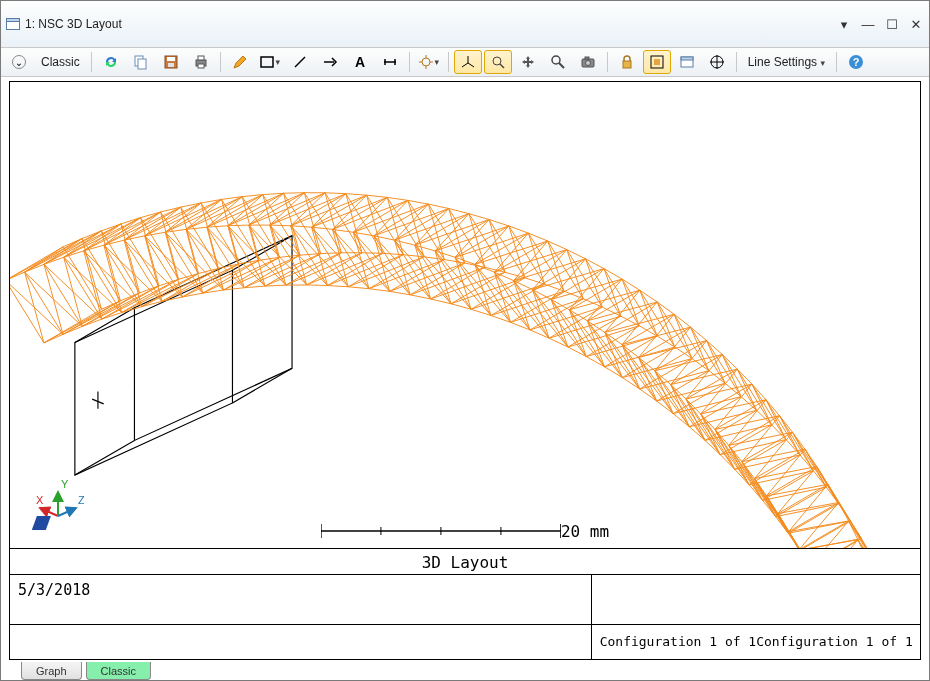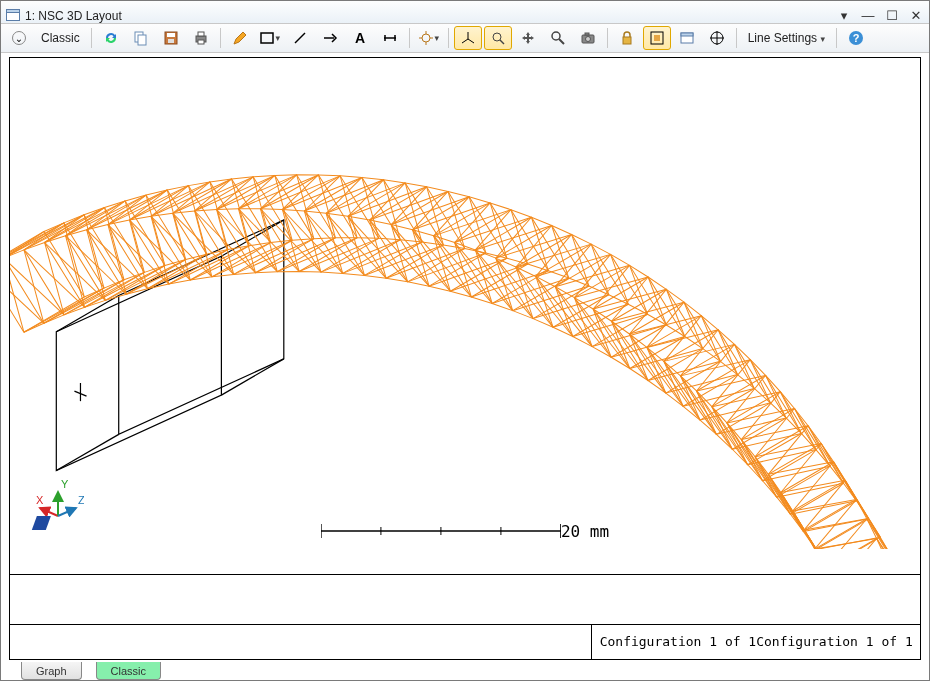--- a/index.html
+++ b/index.html
@@ -1,17 +1,17 @@
 <!DOCTYPE html>
 <html><head>
 <meta charset="utf-8">
 <style>
   html,body{margin:0;padding:0;font-family:"Segoe UI",Tahoma,sans-serif;font-size:12px;color:#000;background:#fff}
   .window{width:930px;height:681px;border:1px solid #7a7a7a;box-sizing:border-box;display:flex;flex-direction:column;background:#fff}
-  .titlebar{height:22px;background:linear-gradient(#fdfefe,#eaf1f7);border-bottom:1px solid #c8c8c8;display:flex;align-items:flex-end;padding:0 4px}
+  .titlebar{height:22px;background:linear-gradient(#fdfefe,#eaf1f7);border-bottom:1px solid #c8c8c8;display:flex;align-items:center;padding:12px 4px}
   .titlebar .icon{width:16px;height:16px;margin-right:4px;display:flex;align-items:center;justify-content:center}
   .titlebar .title{flex:1;font-size:12px;color:#222}
   .titlebar .winbtns{display:flex;gap:6px;align-items:center}
   .titlebar .winbtns span{width:18px;text-align:center;color:#333;font-size:13px;cursor:default}
   .toolbar{height:28px;background:linear-gradient(#fdfdfd,#edf1f5);border-bottom:1px solid #c8c8c8;display:flex;align-items:center;padding:0 4px;gap:2px}
   .tbtn{min-width:22px;height:22px;display:flex;align-items:center;justify-content:center;border:1px solid transparent;border-radius:3px;padding:0 2px;cursor:default}
   .tbtn.active{background:linear-gradient(#fff3cf,#ffe8a6);border-color:#e0a800}
   .tsep{width:1px;height:20px;background:#c8c8c8;margin:0 3px}
   .tbtn svg{display:block}
   .ttext{padding:0 6px;font-size:12px;color:#222}
@@ -22,21 +22,21 @@
   .info-row{position:absolute;left:0;right:0;bottom:34px;height:50px;border-top:1px solid #000;display:flex}
   .info-left{flex:1;border-right:1px solid #000;padding:6px 8px;font-family:Consolas,monospace;font-size:15px}
   .info-right{width:36%}
   .config-row{position:absolute;left:0;right:0;bottom:0;height:34px;border-top:1px solid #000;display:flex}
   .config-left{flex:1;border-right:1px solid #000}
   .config-right{width:36%;display:flex;flex-direction:row;align-items:center;justify-content:center;font-family:Consolas,monospace;font-size:13px;line-height:1.2}
   .triad{position:absolute;left:14px;bottom:120px}
   .scalebar{position:absolute;left:50%;transform:translateX(-50%);bottom:118px;display:flex;align-items:center;gap:0}
   .scalebar-label{font-family:Consolas,monospace;font-size:16px}
   .tabs{position:absolute;left:20px;bottom:0;height:18px;display:flex}
-  .tab{padding:0 14px;font-size:11px;border:1px solid #888;border-top:none;background:linear-gradient(#f5f5f5,#e1e1e1);color:#333;border-bottom-left-radius:4px;border-bottom-right-radius:4px;margin-right:14px;display:flex;align-items:center;cursor:default}
+  .tab{padding:0 14px;font-size:11px;border:1px solid #888;border-top:none;background:linear-gradient(#f5f5f5,#e1e1e1);color:#333;border-bottom-left-radius:4px;border-bottom-right-radius:4px;margin-right:4px;display:flex;align-items:center;cursor:default}
   .tab.active{background:#86efac;font-weight:500}
   .chev{font-size:9px;color:#444}
 </style>
 </head>
 <body>
 
 <div class="window">
 
   <div class="titlebar">
     <span class="icon">
@@ -603,22 +603,24 @@
           <line x1="0" y1="10" x2="240" y2="10" stroke="#000" stroke-width="1.5"></line>
           <line x1="0" y1="3" x2="0" y2="17" stroke="#000" stroke-width="1.5"></line>
           <line x1="240" y1="3" x2="240" y2="17" stroke="#000" stroke-width="1.5"></line>
           <line x1="60" y1="6" x2="60" y2="14" stroke="#000"></line>
           <line x1="120" y1="6" x2="120" y2="14" stroke="#000"></line>
           <line x1="180" y1="6" x2="180" y2="14" stroke="#000"></line>
         </svg>
         <span class="scalebar-label">20 mm</span>
       </div>
 
+      <div class="title-strip">3D Layout</div>
 
       <div class="info-row">
+        <div class="info-left">5/3/2018</div>
         <div class="info-right"></div>
       </div>
 
       <div class="config-row">
         <div class="config-left"></div>
         <div class="config-right">
           <div>Configuration 1 of 1</div>
           <div>Configuration 1 of 1</div>
         </div>
       </div>

